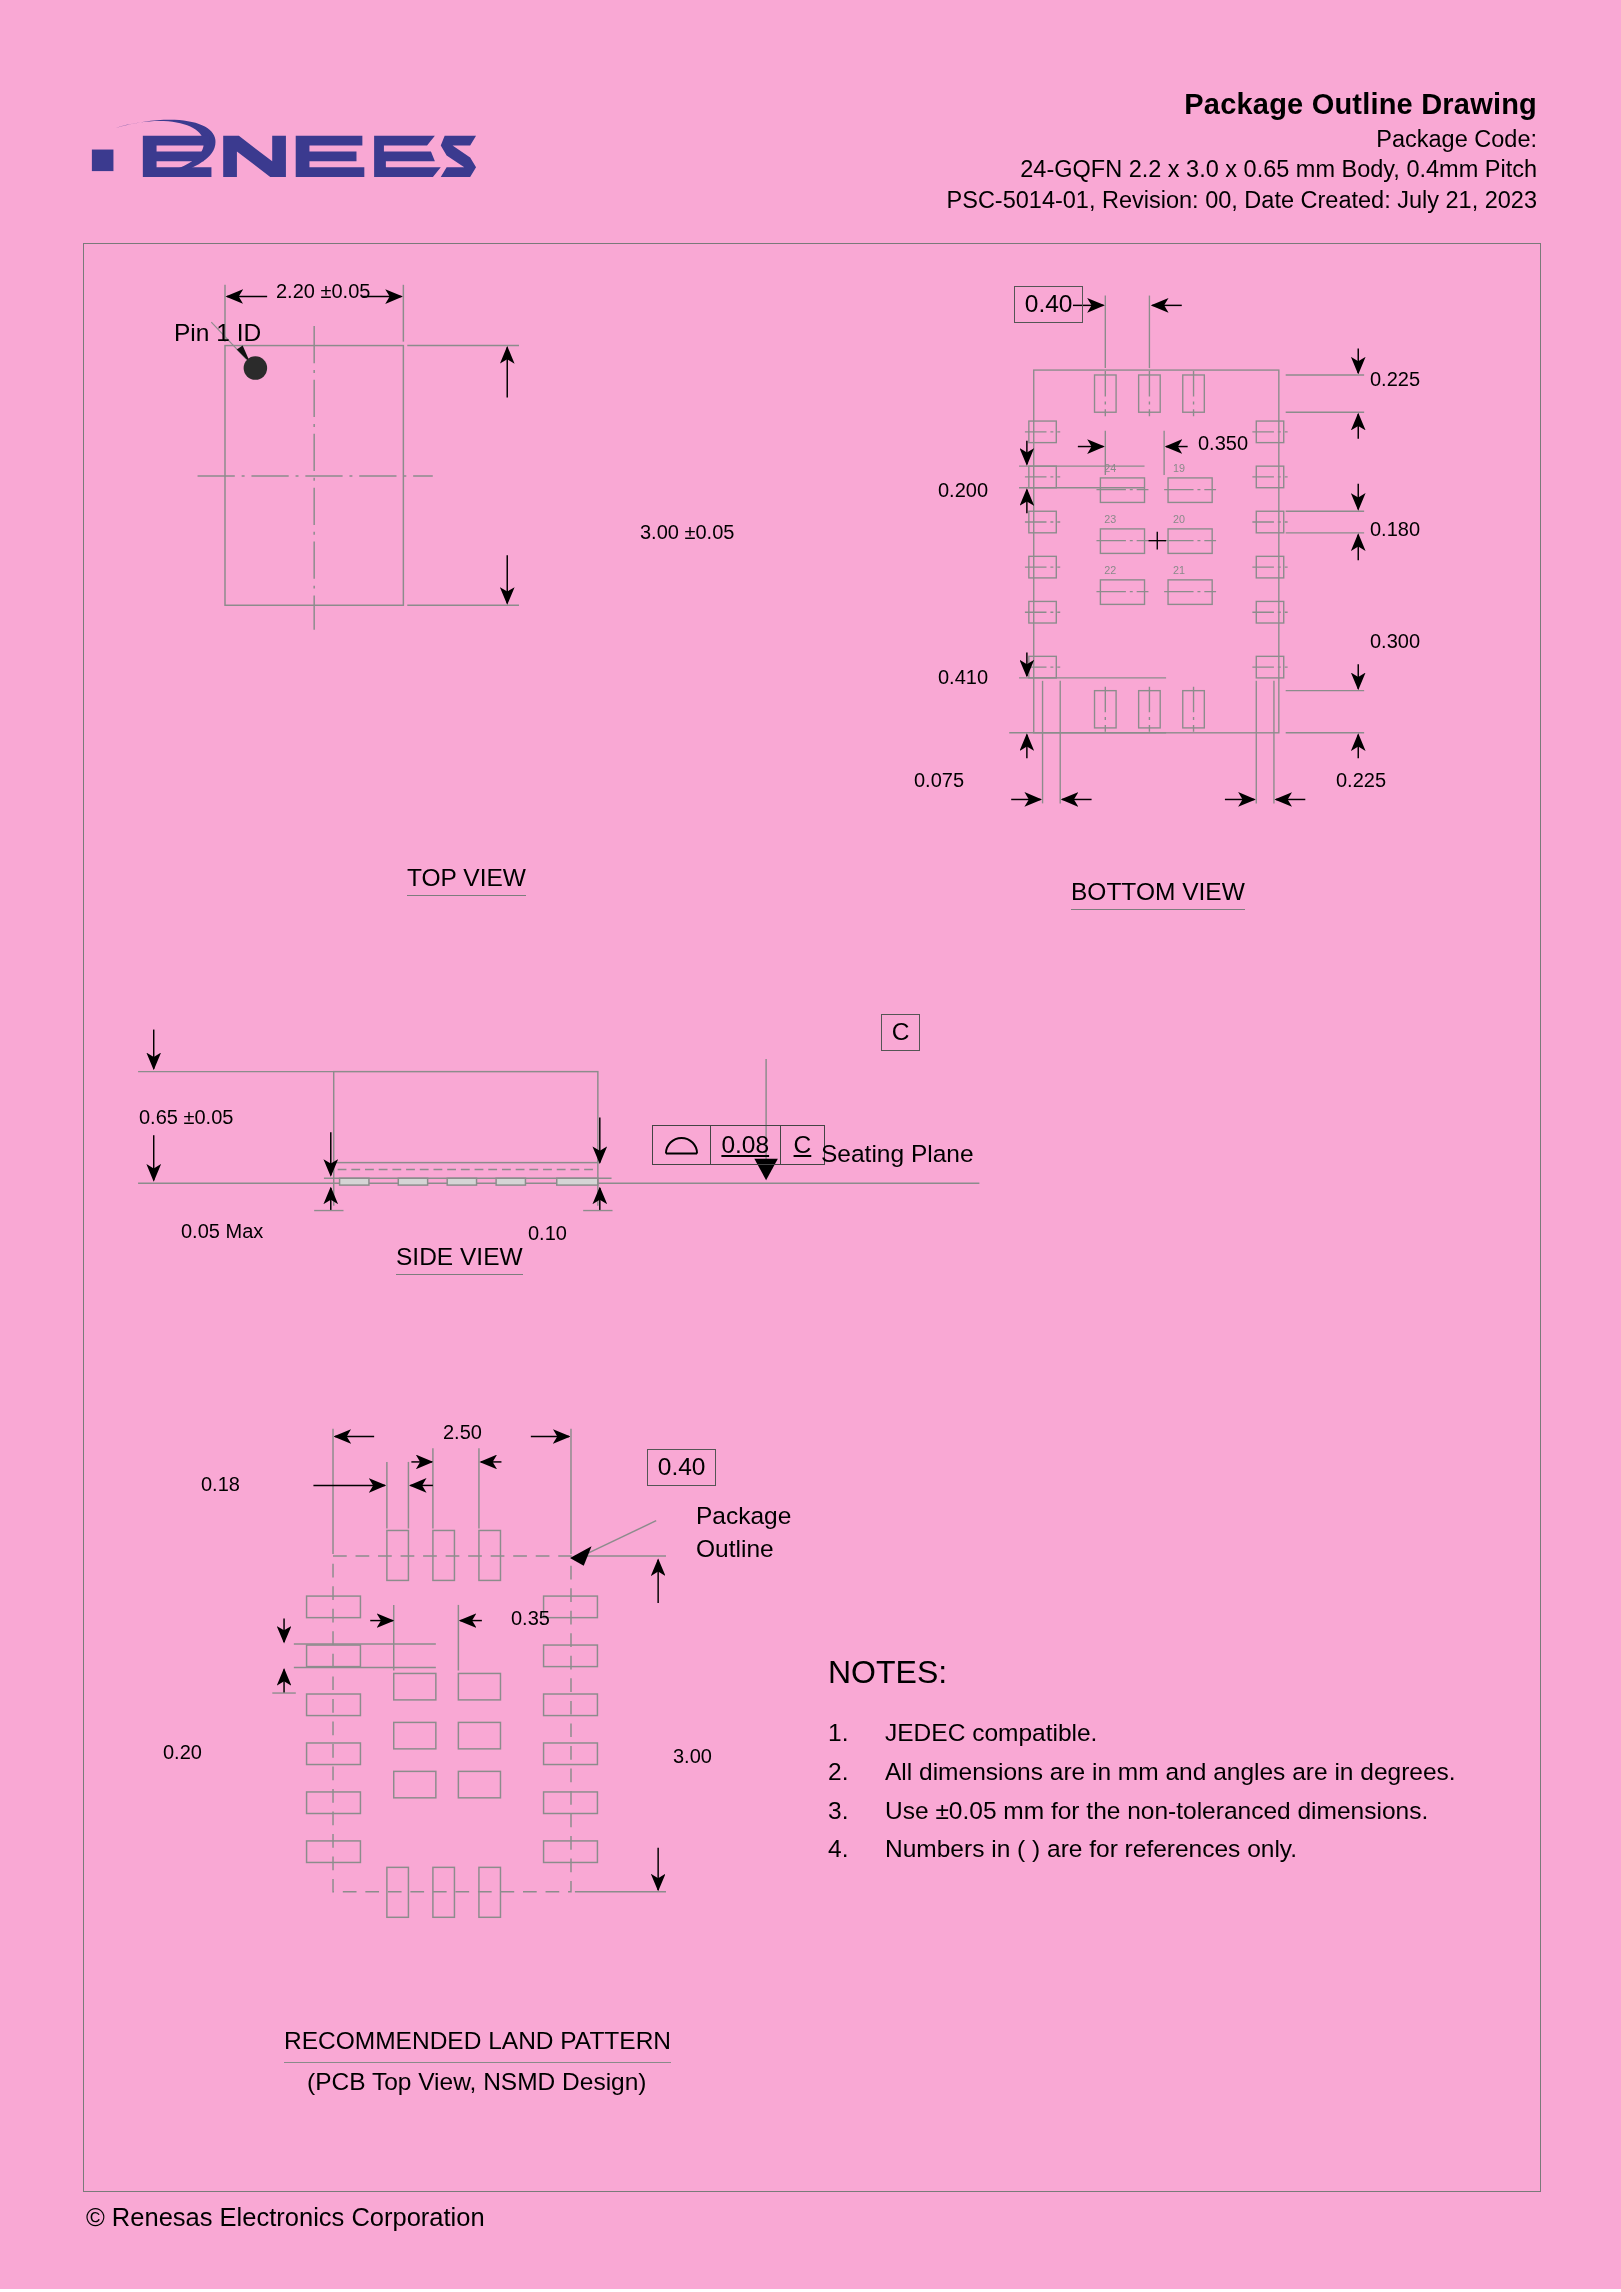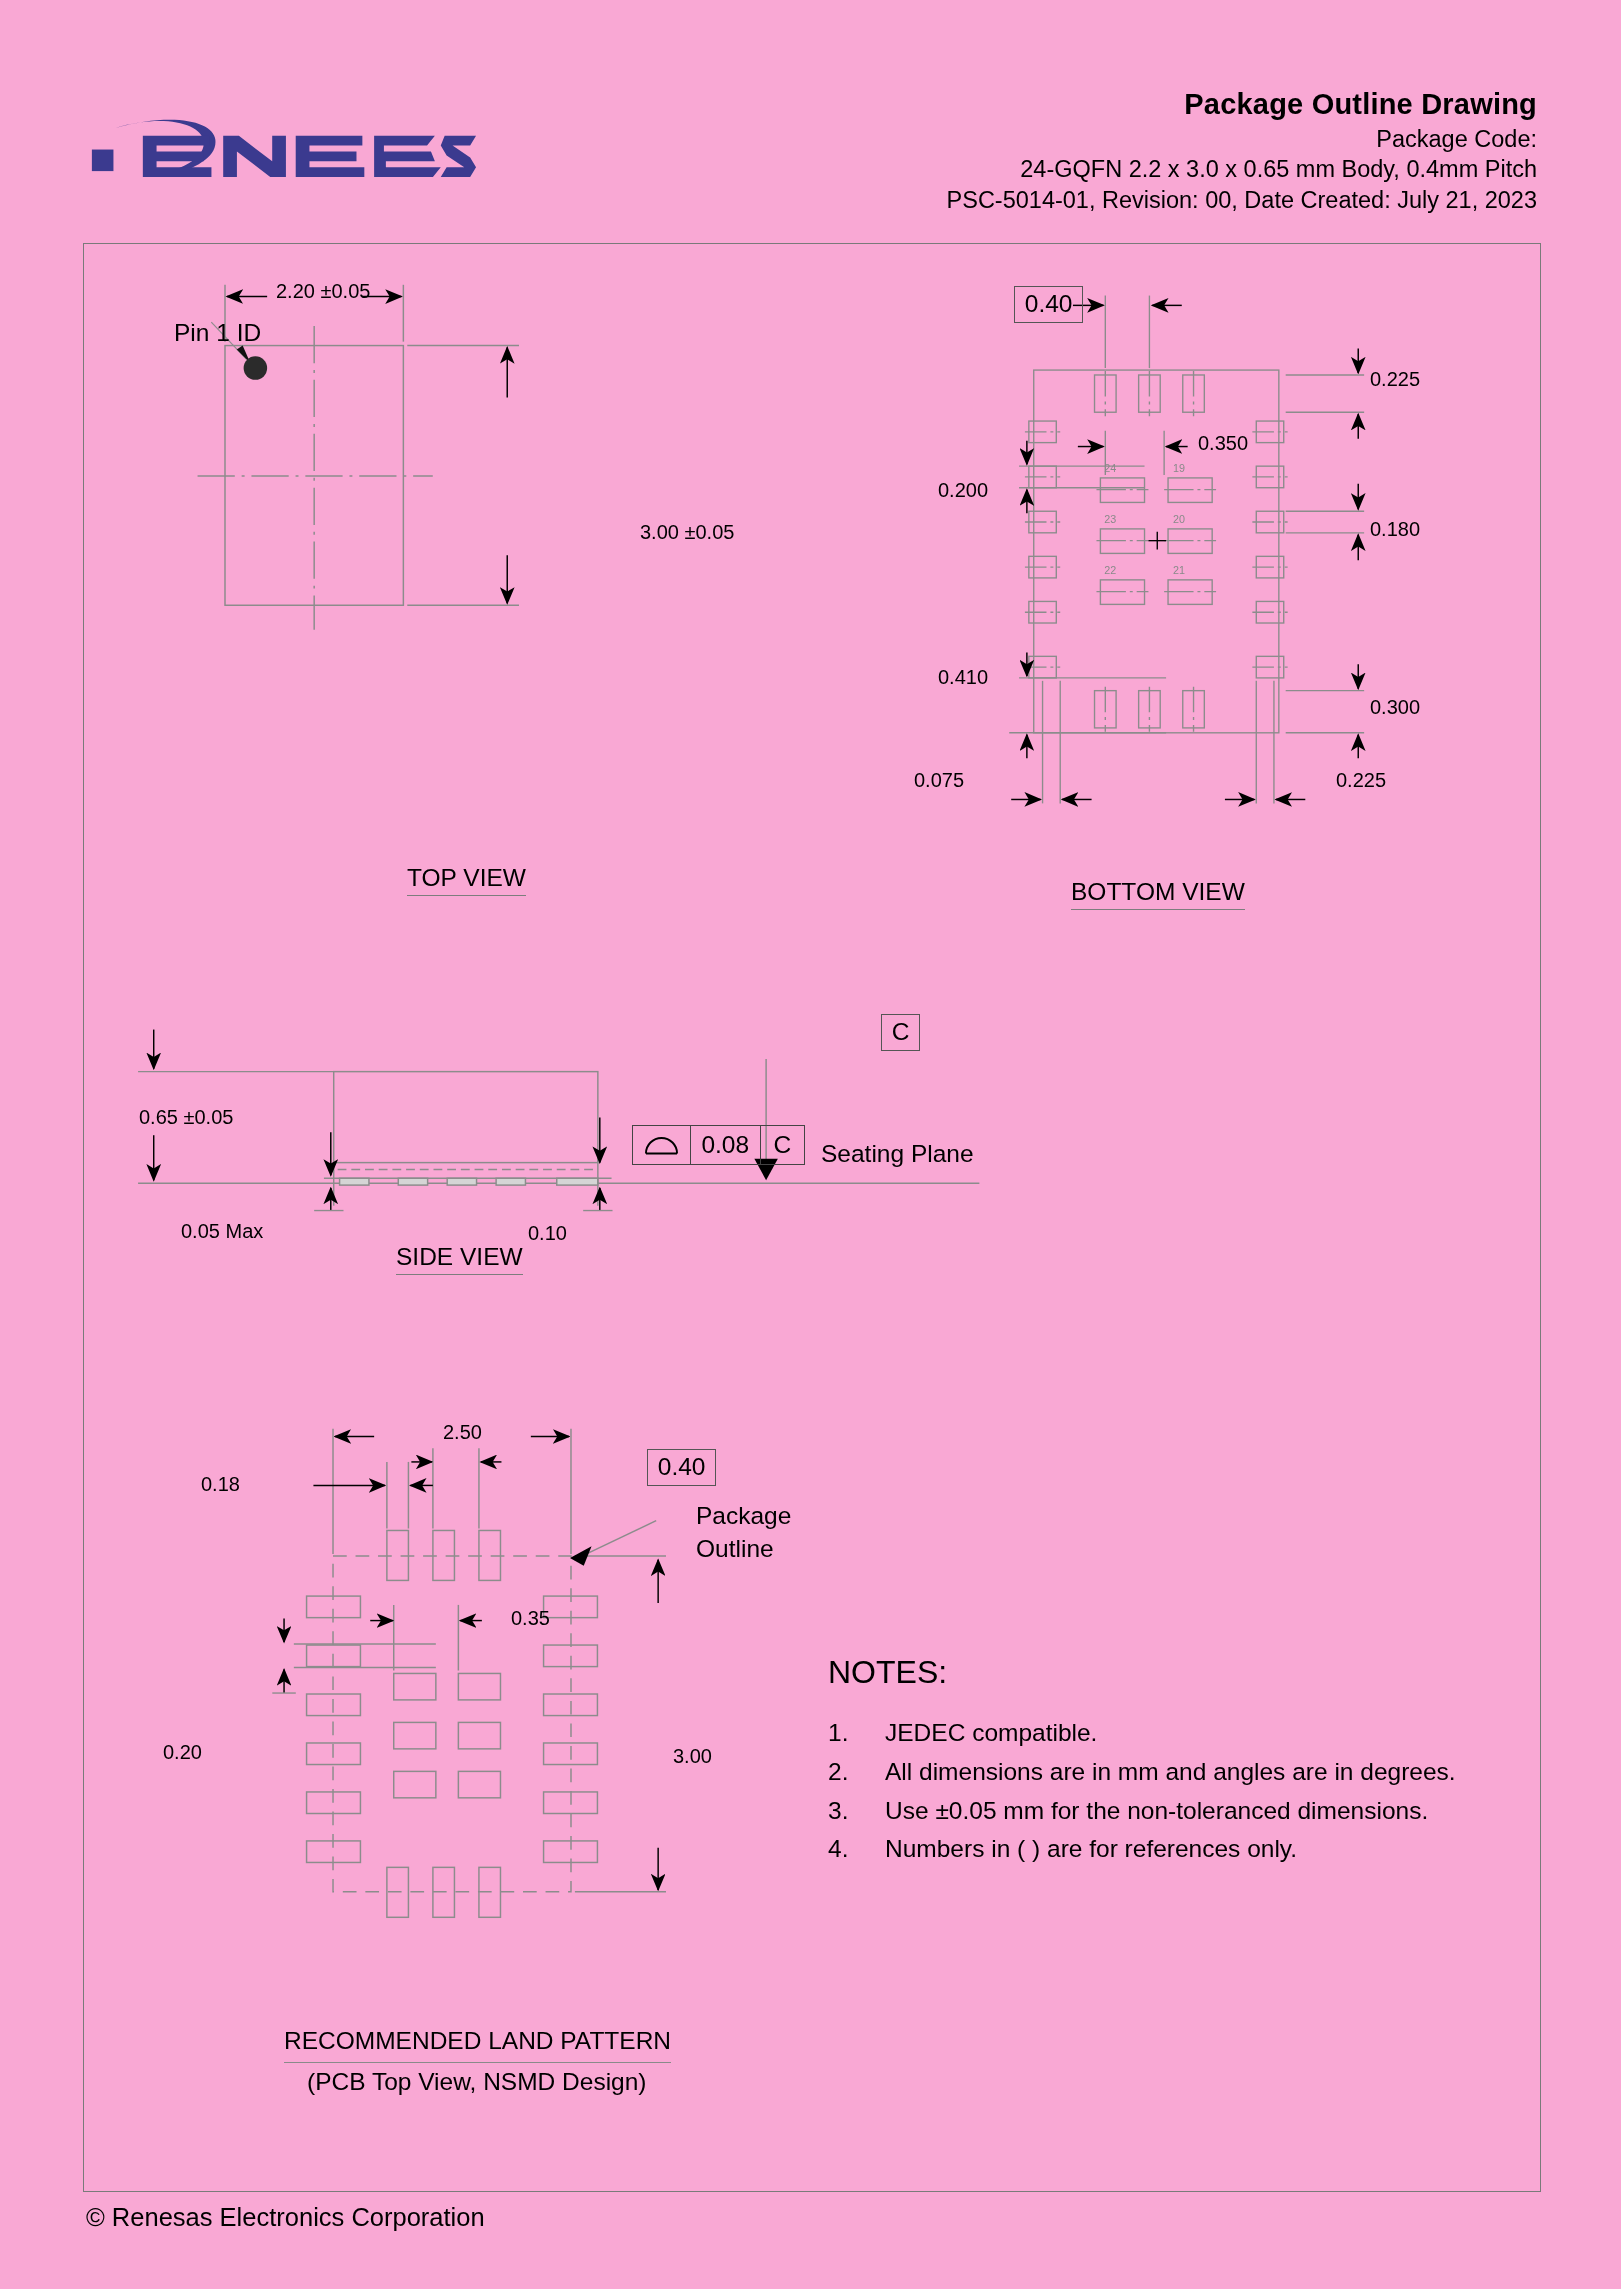--- a/index.html
+++ b/index.html
@@ -285,21 +285,21 @@
       <text x="187" y="306">22</text>
       <text x="257" y="306">21</text>
     </g>
   </svg>
   <div class="boxedtext" style="left:1014px; top:286px;">0.40</div>
   <div class="dimtext" style="left:1370px; top:368px;">0.225</div>
   <div class="dimtext" style="left:1198px; top:432px;">0.350</div>
   <div class="dimtext" style="left:938px; top:479px;">0.200</div>
   <div class="dimtext" style="left:1370px; top:518px;">0.180</div>
   <div class="dimtext" style="left:938px; top:666px;">0.410</div>
-  <div class="dimtext" style="left:1370px; top:696px;">0.300</div>
+  <div class="dimtext" style="left:1370px; top:630px;">0.300</div>
   <div class="dimtext" style="left:914px; top:769px;">0.075</div>
   <div class="dimtext" style="left:1336px; top:769px;">0.225</div>
   <div class="vlabel" style="left:1071px; top:878px;">BOTTOM  VIEW</div>
 
   <svg class="view-svg" style="left:137px; top:1010px;" width="863" height="225" viewBox="0 0 880 230">
     <g stroke="#8c8c8c" stroke-width="1.5" fill="none">
 
       <rect x="200" y="63" width="270" height="93"></rect>
 
       <line x1="0" y1="177" x2="860" y2="177"></line>
@@ -337,21 +337,21 @@
     <g stroke="#8c8c8c" stroke-width="1.4">
       <line x1="180" y1="205" x2="210" y2="205"></line>
       <line x1="455" y1="205" x2="485" y2="205"></line>
     </g>
   </svg>
   <div class="dimtext" style="left:139px; top:1106px;">0.65 ±0.05</div>
   <div class="dimtext" style="left:181px; top:1220px;">0.05 Max</div>
   <div class="dimtext" style="left:528px; top:1222px;">0.10</div>
   <div class="boxedtext" style="left:881px; top:1014px;">C</div>
 
-  <div style="position:absolute; left:632px; top:1125px; display:flex; border:1.4px solid #444;">
+  <div style="position:absolute; left:652px; top:1125px; display:flex; border:1.4px solid #444;text-decoration:underline;">
     <div style="padding:4.9px 10.8px; border-right:1.4px solid #444; display:flex; align-items:center;">
       <svg width="35" height="20.6" viewBox="0 0 36 21">
         <path d="M2 19 A16 16 0 0 1 34 19" stroke="#000" stroke-width="2" fill="none"></path>
         <line x1="2" y1="19" x2="34" y2="19" stroke="#000" stroke-width="2"></line>
       </svg>
     </div>
     <div style="padding:4.9px 10.8px; border-right:1.4px solid #444; font-size:24.5px;">0.08</div>
     <div style="padding:4.9px 12.7px; font-size:24.5px;">C</div>
   </div>
   <div class="plaintext" style="left:821px; top:1140px;">Seating Plane</div>

